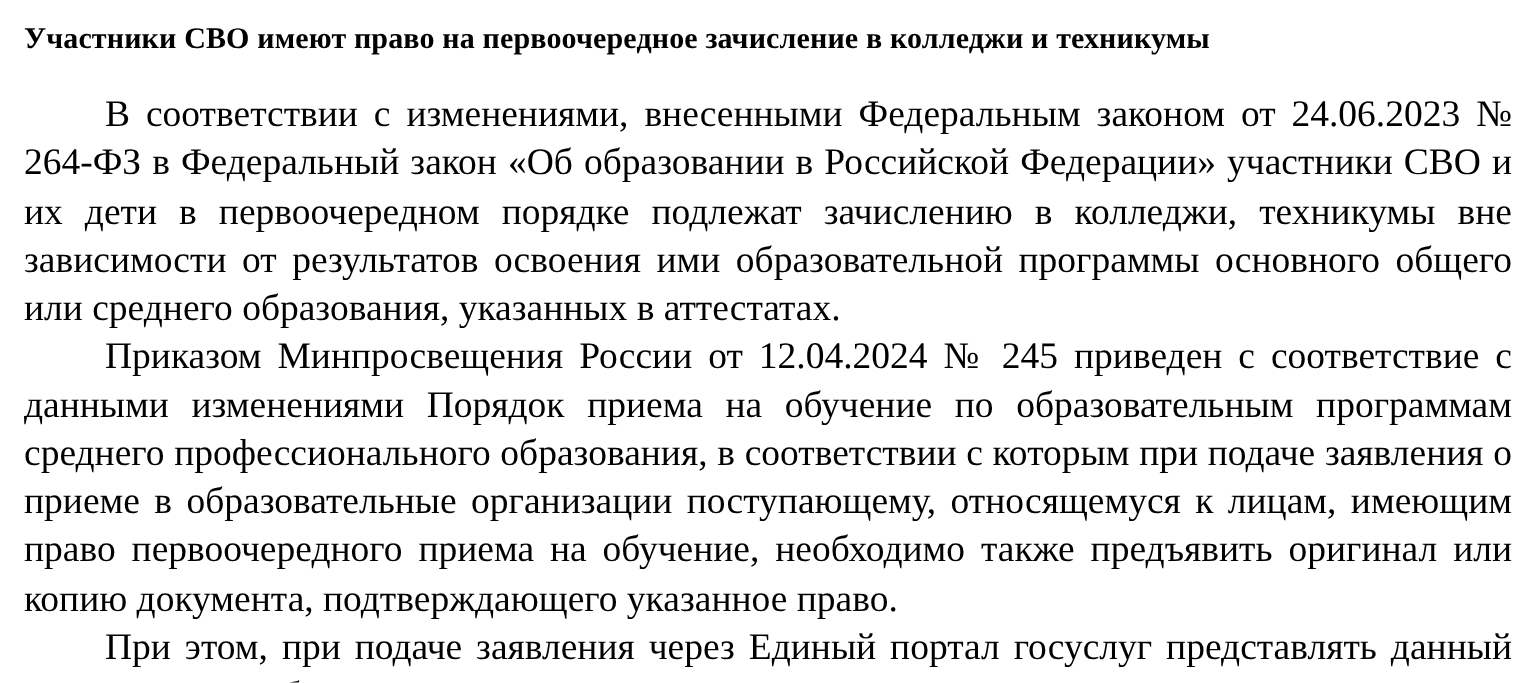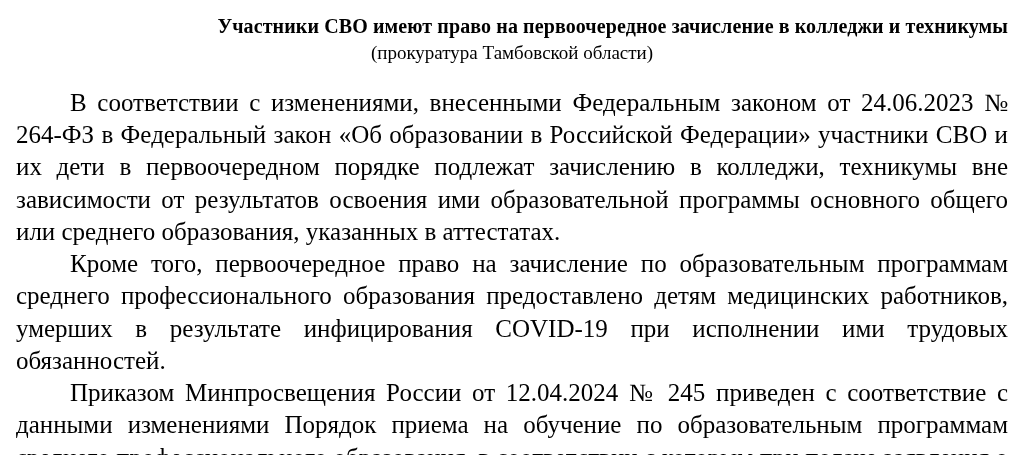--- a/index.html
+++ b/index.html
@@ -15,21 +15,21 @@
     color: #000000;
   }
   .page {
     width: 1024px;
     height: 455px;
     box-sizing: border-box;
     padding: 10px 16px 0 16px;
     position: relative;
   }
   .doc-title {
-    text-align: right;
+    text-align: left;
     font-weight: bold;
     font-size: 20px;
     line-height: 1.25;
     margin: 4px 0 0 0;
     letter-spacing: 0.1px;
   }
   .doc-subtitle {
     text-align: center;
     font-size: 19px;
     line-height: 1.25;
@@ -49,27 +49,25 @@
   .underline-word {
   }
 </style>
 </head>
 <body>
 
 <div class="page">
 
   <h1 class="doc-title">Участники СВО имеют право на первоочередное зачисление в колледжи и техникумы</h1>
 
-  <div class="doc-subtitle">(прокуратура Тамбовской области)</div>
 
   <div class="body-block">
 
     <p class="para">В соответствии с изменениями, внесенными Федеральным законом от 24.06.2023 № 264-ФЗ в Федеральный закон «Об образовании в Российской Федерации» участники СВО и их дети в первоочередном порядке подлежат зачислению в колледжи, техникумы вне зависимости от результатов освоения ими образовательной программы основного общего или среднего образования, указанных в аттестатах.</p>
 
 
-    <p class="para">Кроме того, первоочередное право на зачисление по образовательным программам среднего профессионального образования предоставлено детям медицинских работников, умерших в результате инфицирования COVID-19 при исполнении ими трудовых обязанностей.</p>
 
     <p class="para"><span>Приказом </span><span class="underline-word">Минпросвещения</span><span> России от 12.04.2024 № 245 приведен с соответствие с данными изменениями Порядок приема на обучение по образовательным программам среднего профессионального образования, в соответствии с которым при подаче заявления о приеме в образовательные организации поступающему, относящемуся к лицам, имеющим право первоочередного приема на обучение, необходимо также предъявить оригинал или копию документа, подтверждающего указанное право.</span></p>
 
     <p class="para">При этом, при подаче заявления через Единый портал госуслуг представлять данный документ не требуется.</p>
 
   </div>
 </div>
 
 </body></html>

